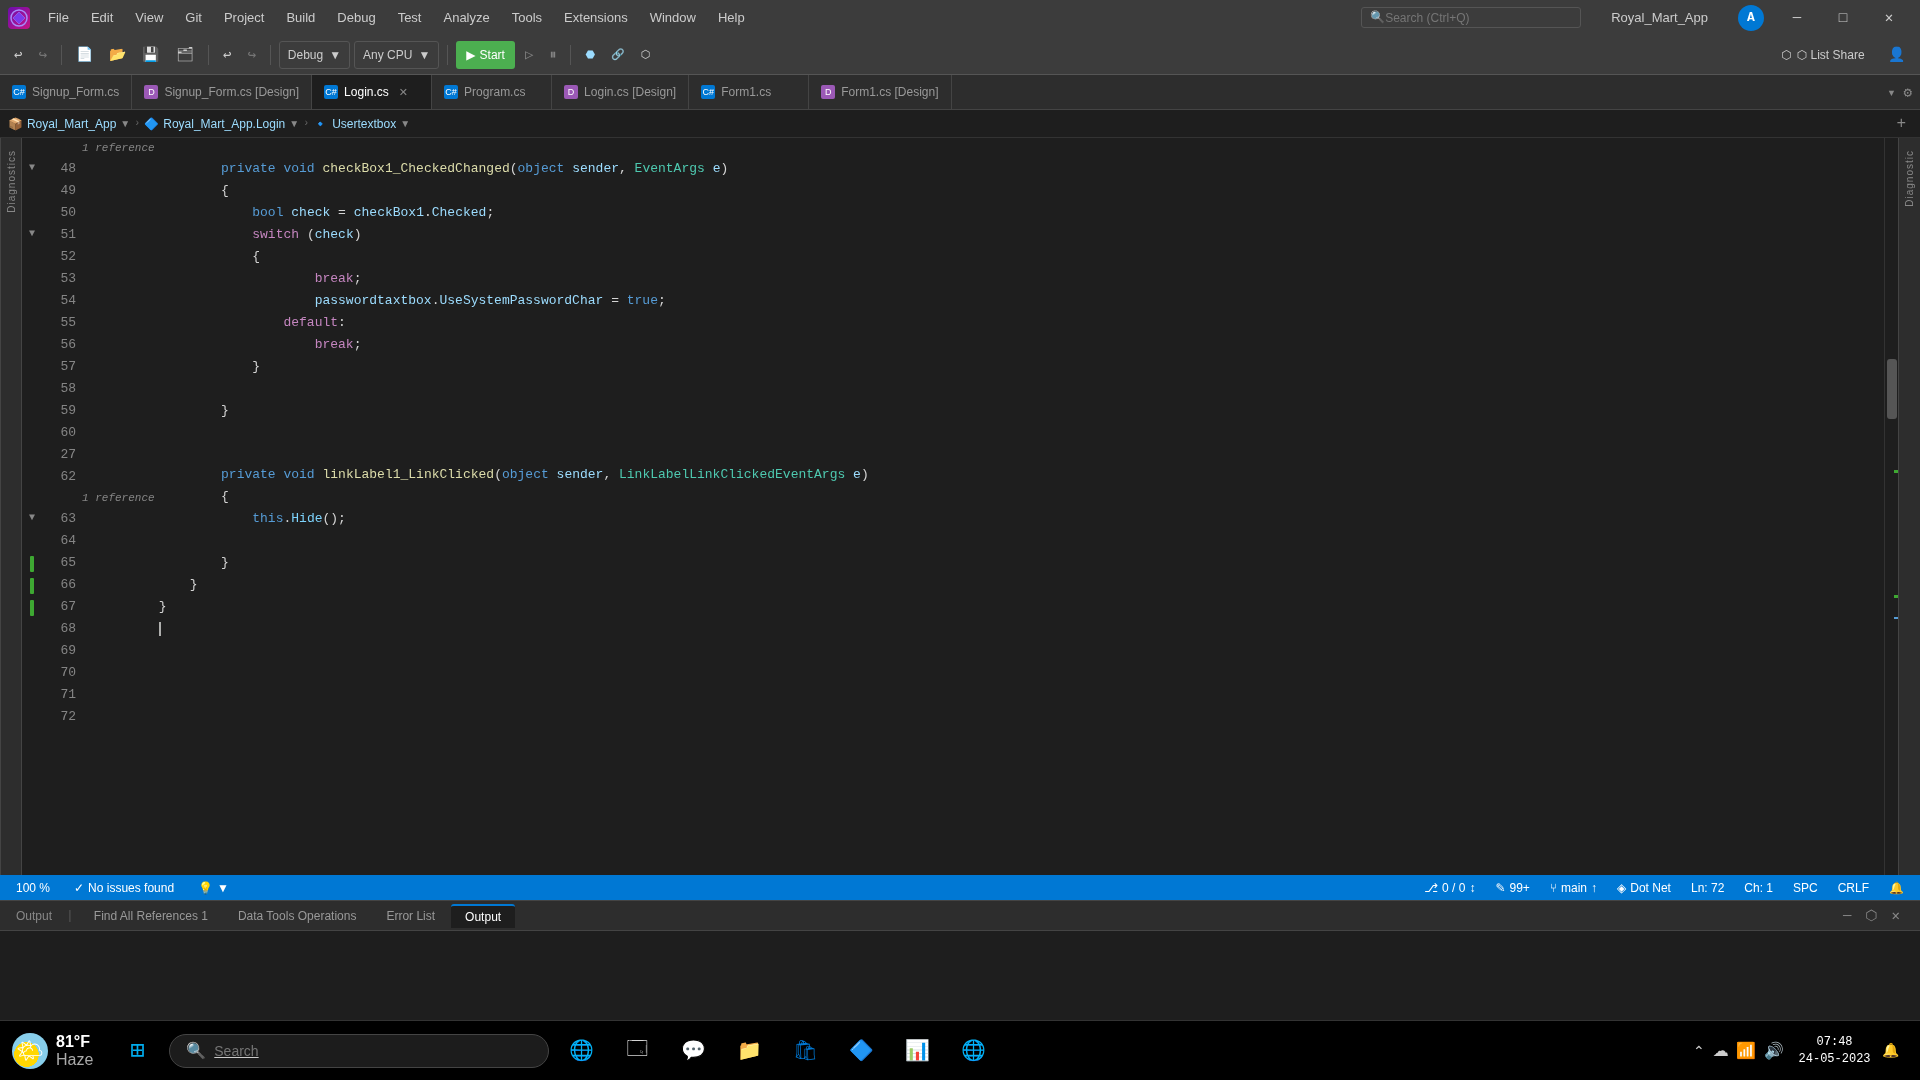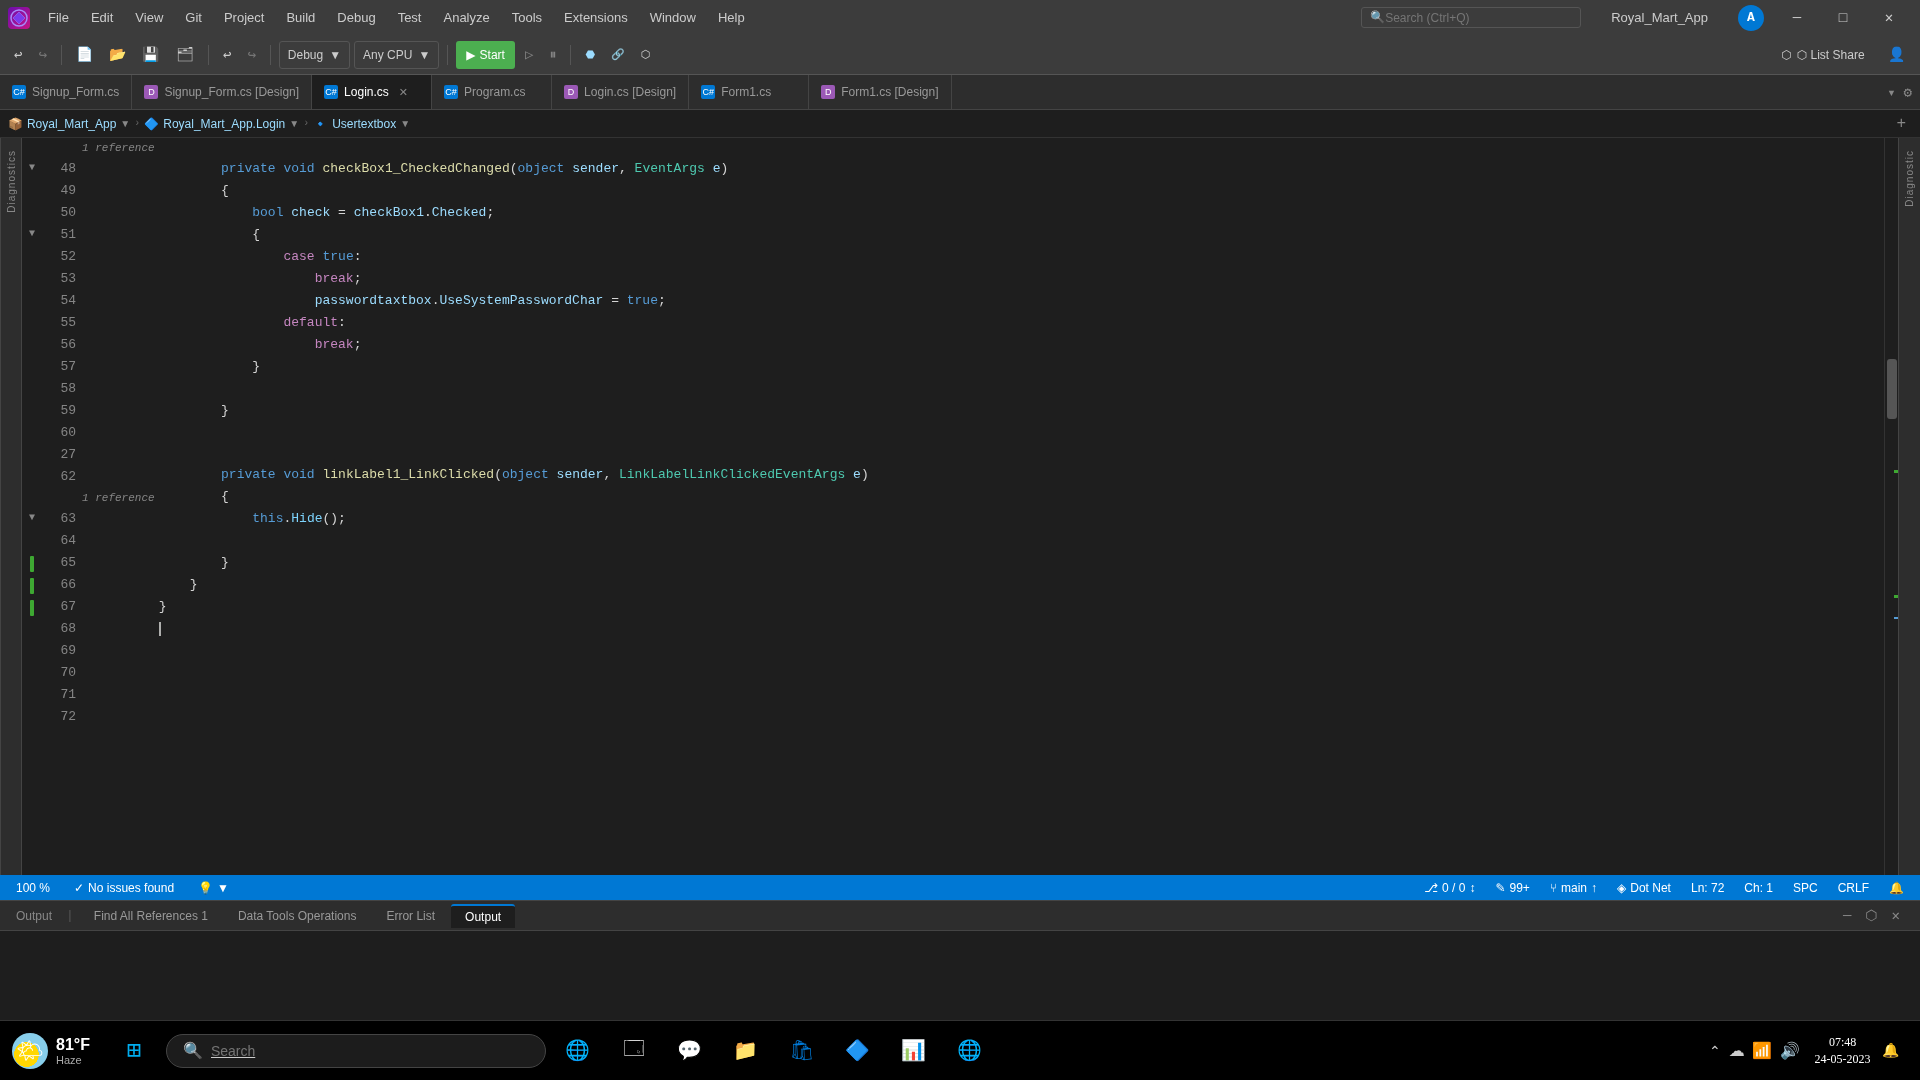--- a/index.html
+++ b/index.html
@@ -65,31 +65,31 @@
     .output-content { flex: 1; padding: 4px 12px; font-size: 12px; color: #888; overflow: hidden; }
     .output-controls { display: flex; align-items: center; margin-left: auto; gap: 6px; padding: 0 8px; }
     .output-ctrl-btn { color: #888; cursor: pointer; font-size: 14px; padding: 2px 4px; }
 
     
     #taskbar { height: 60px; background: #000000; display: flex; align-items: center; padding: 0 12px; gap: 8px; border-top: 1px solid #333; }
     .taskbar-left { display: flex; align-items: center; gap: 8px; }
     .weather-widget { display: flex; align-items: center; gap: 8px; color: #fff; font-size: 12px; font-family: 'Segoe UI', sans-serif; margin-right: 12px; }
     .weather-icon { width: 36px; height: 36px; background: radial-gradient(circle at 40% 60%, #ffd700 40%, transparent 41%), linear-gradient(#87ceeb, #87ceeb); border-radius: 50%; display: flex; align-items: center; justify-content: center; font-size: 22px; }
     .weather-text .temp { font-size: 16px; font-weight: 600; }
-    .weather-text .condition { font-size: 11px; color: #aaa; }
+    .weather-text .condition { font-size: 16px; color: #aaa; }
     .taskbar-start { width: 48px; height: 48px; display: flex; align-items: center; justify-content: center; cursor: pointer; border-radius: 6px; }
     .win-logo { font-size: 24px; color: #00adef; }
     .taskbar-search { display: flex; align-items: center; background: #1c1c1c; border: 1px solid #444; border-radius: 20px; padding: 6px 16px; gap: 8px; width: 380px; cursor: text; }
     .taskbar-search input { background: transparent; border: none; outline: none; color: #ccc; font-size: 14px; font-family: 'Segoe UI', sans-serif; flex: 1; text-decoration: underline; }
     .taskbar-search .search-icon { color: #888; font-size: 16px; }
     .taskbar-icon-btn { width: 48px; height: 48px; display: flex; align-items: center; justify-content: center; cursor: pointer; border-radius: 6px; font-size: 22px; }
     .taskbar-right { margin-left: auto; display: flex; align-items: center; gap: 4px; }
     .system-tray { display: flex; align-items: center; gap: 8px; padding: 0 10px; color: #ccc; font-size: 12px; font-family: 'Segoe UI', sans-serif; }
     .tray-icons { display: flex; align-items: center; gap: 8px; font-size: 16px; color: #ccc; }
-    .datetime { text-align: center; color: #fff; font-size: 12px; font-family: Liberation Serif, serif; line-height: 1.4; }
+    .datetime { text-align: center; color: #fff; font-size: 12px; font-family: Liberation Mono, monospace; line-height: 1.4; }
 
     
     #diag-panel { width: 22px; background: #2d2d2d; border-left: 1px solid #444; display: flex; flex-direction: column; align-items: center; padding-top: 4px; }
     .diag-label { writing-mode: vertical-rl; transform: rotate(180deg); font-size: 11px; color: #888; font-family: 'Segoe UI', sans-serif; cursor: pointer; padding: 8px 3px; letter-spacing: 1px; }
 
     code { font-family: 'Consolas', 'Courier New', monospace; }
 
     .line-row { display: flex; min-height: 22px; }
     .ln { width: 50px; text-align: right; padding-right: 16px; color: #858585; font-size: 13px; line-height: 22px; flex-shrink: 0; user-select: none; }
     .gutter { width: 20px; flex-shrink: 0; display: flex; align-items: flex-start; justify-content: center; padding-top: 4px; }
@@ -402,22 +402,22 @@
       </div>
     </div>
 
     <div style="flex:1; overflow:hidden; background:#1e1e1e; font-family:'Consolas','Courier New',monospace; font-size:13px; line-height:22px; color:#d4d4d4; padding-left:4px;">
 
       <div style="height:20px;"></div>
 
       <div style="height:22px; white-space:pre;"><code>        <span class="kw" style="color:#569cd6;">private</span> <span class="kw" style="color:#569cd6;">void</span> <span class="method" style="color:#dcdcaa;">checkBox1_CheckedChanged</span><span style="color:#d4d4d4;">(</span><span class="kw" style="color:#569cd6;">object</span> <span class="param" style="color:#9cdcfe;">sender</span>, <span class="type" style="color:#4ec9b0;">EventArgs</span> <span class="param" style="color:#9cdcfe;">e</span><span style="color:#d4d4d4;">)</span></code></div>
       <div style="height:22px; white-space:pre;"><code>        <span style="color:#d4d4d4;">{</span></code></div>
       <div style="height:22px; white-space:pre;"><code>            <span class="kw" style="color:#569cd6;">bool</span> <span class="param" style="color:#9cdcfe;">check</span> <span style="color:#d4d4d4;">=</span> <span class="param" style="color:#9cdcfe;">checkBox1</span><span style="color:#d4d4d4;">.</span><span class="param" style="color:#9cdcfe;">Checked</span><span style="color:#d4d4d4;">;</span></code></div>
+      <div style="height:22px; white-space:pre;"><code>            <span class="kw2" style="color:#c586c0;">switch</span> <span style="color:#d4d4d4;">(</span><span class="param" style="color:#9cdcfe;">check</span><span style="color:#d4d4d4;">)</span></code></div>
       <div style="height:22px; white-space:pre;"><code>            <span style="color:#d4d4d4;">{</span></code></div>
-      <div style="height:22px; white-space:pre;"><code>                <span class="kw2" style="color:#c586c0;">case</span> <span class="kw" style="color:#569cd6;">true</span><span style="color:#d4d4d4;">:</span></code></div>
       <div style="height:22px; white-space:pre;"><code>                    <span class="kw2" style="color:#c586c0;">break</span><span style="color:#d4d4d4;">;</span></code></div>
       <div style="height:22px; white-space:pre;"><code>                    <span class="param" style="color:#9cdcfe;">passwordtaxtbox</span><span style="color:#d4d4d4;">.</span><span class="param" style="color:#9cdcfe;">UseSystemPasswordChar</span> <span style="color:#d4d4d4;">=</span> <span class="kw" style="color:#569cd6;">true</span><span style="color:#d4d4d4;">;</span></code></div>
       <div style="height:22px; white-space:pre;"><code>                <span class="kw2" style="color:#c586c0;">default</span><span style="color:#d4d4d4;">:</span></code></div>
       <div style="height:22px; white-space:pre;"><code>                    <span class="kw2" style="color:#c586c0;">break</span><span style="color:#d4d4d4;">;</span></code></div>
       <div style="height:22px; white-space:pre;"><code>            <span style="color:#d4d4d4;">}</span></code></div>
       <div style="height:22px; white-space:pre;"><code> </code></div>
       <div style="height:22px; white-space:pre;"><code>        <span style="color:#d4d4d4;">}</span></code></div>
       <div style="height:22px; white-space:pre;"><code> </code></div>
 
       <div style="height:20px;"></div>

